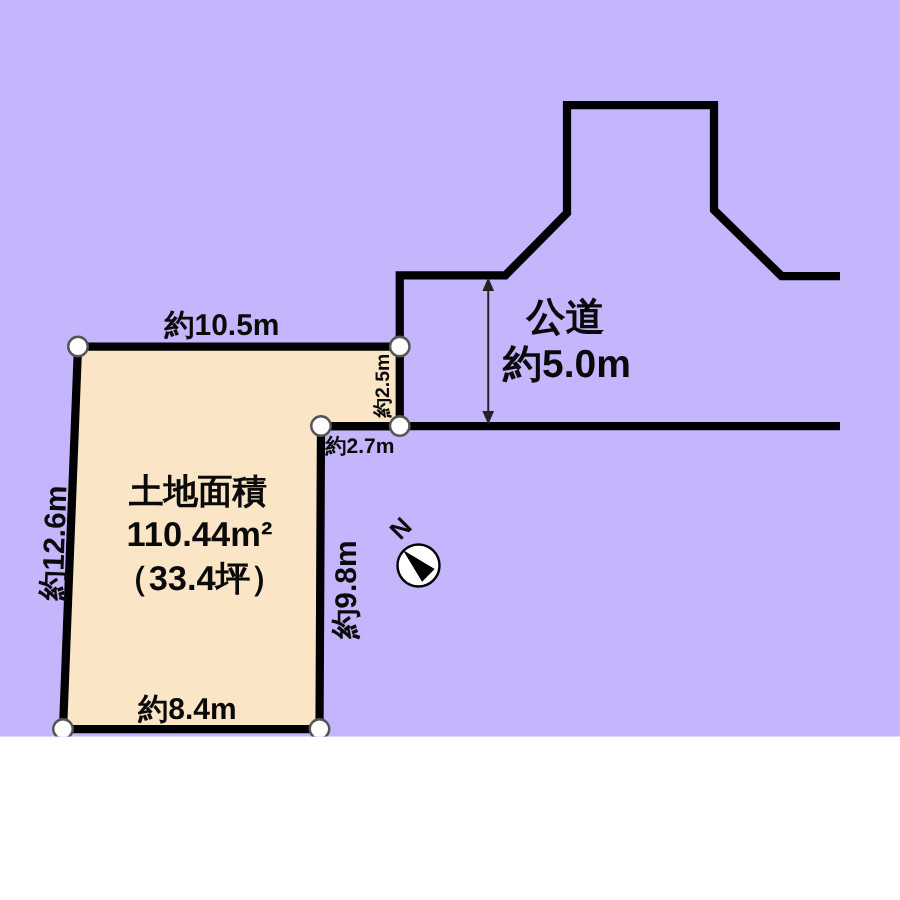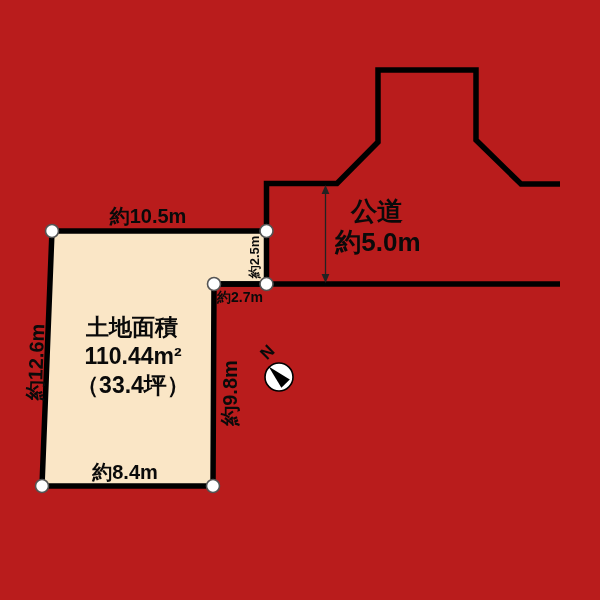--- a/index.html
+++ b/index.html
@@ -6,22 +6,22 @@
     margin: 0;
     padding: 0;
     width: 600px;
     height: 600px;
     background: #ffffff;
     font-family: "Liberation Sans", "DejaVu Sans", sans-serif;
   }
   .canvas {
     position: relative;
     width: 600px;
-    height: 600px;
-    background: #b91c1c;
+    height: 491px;
+    background: #c4b5fd;
     overflow: hidden;
   }
   svg text {
     font-family: "Liberation Sans", "DejaVu Sans", sans-serif;
     font-weight: 600;
     fill: #0a0a0a;
   }
   .dim-label      { font-size: 20px; }
   .dim-label-sm   { font-size: 14px; }
   .dim-label-xs   { font-size: 13px; }

